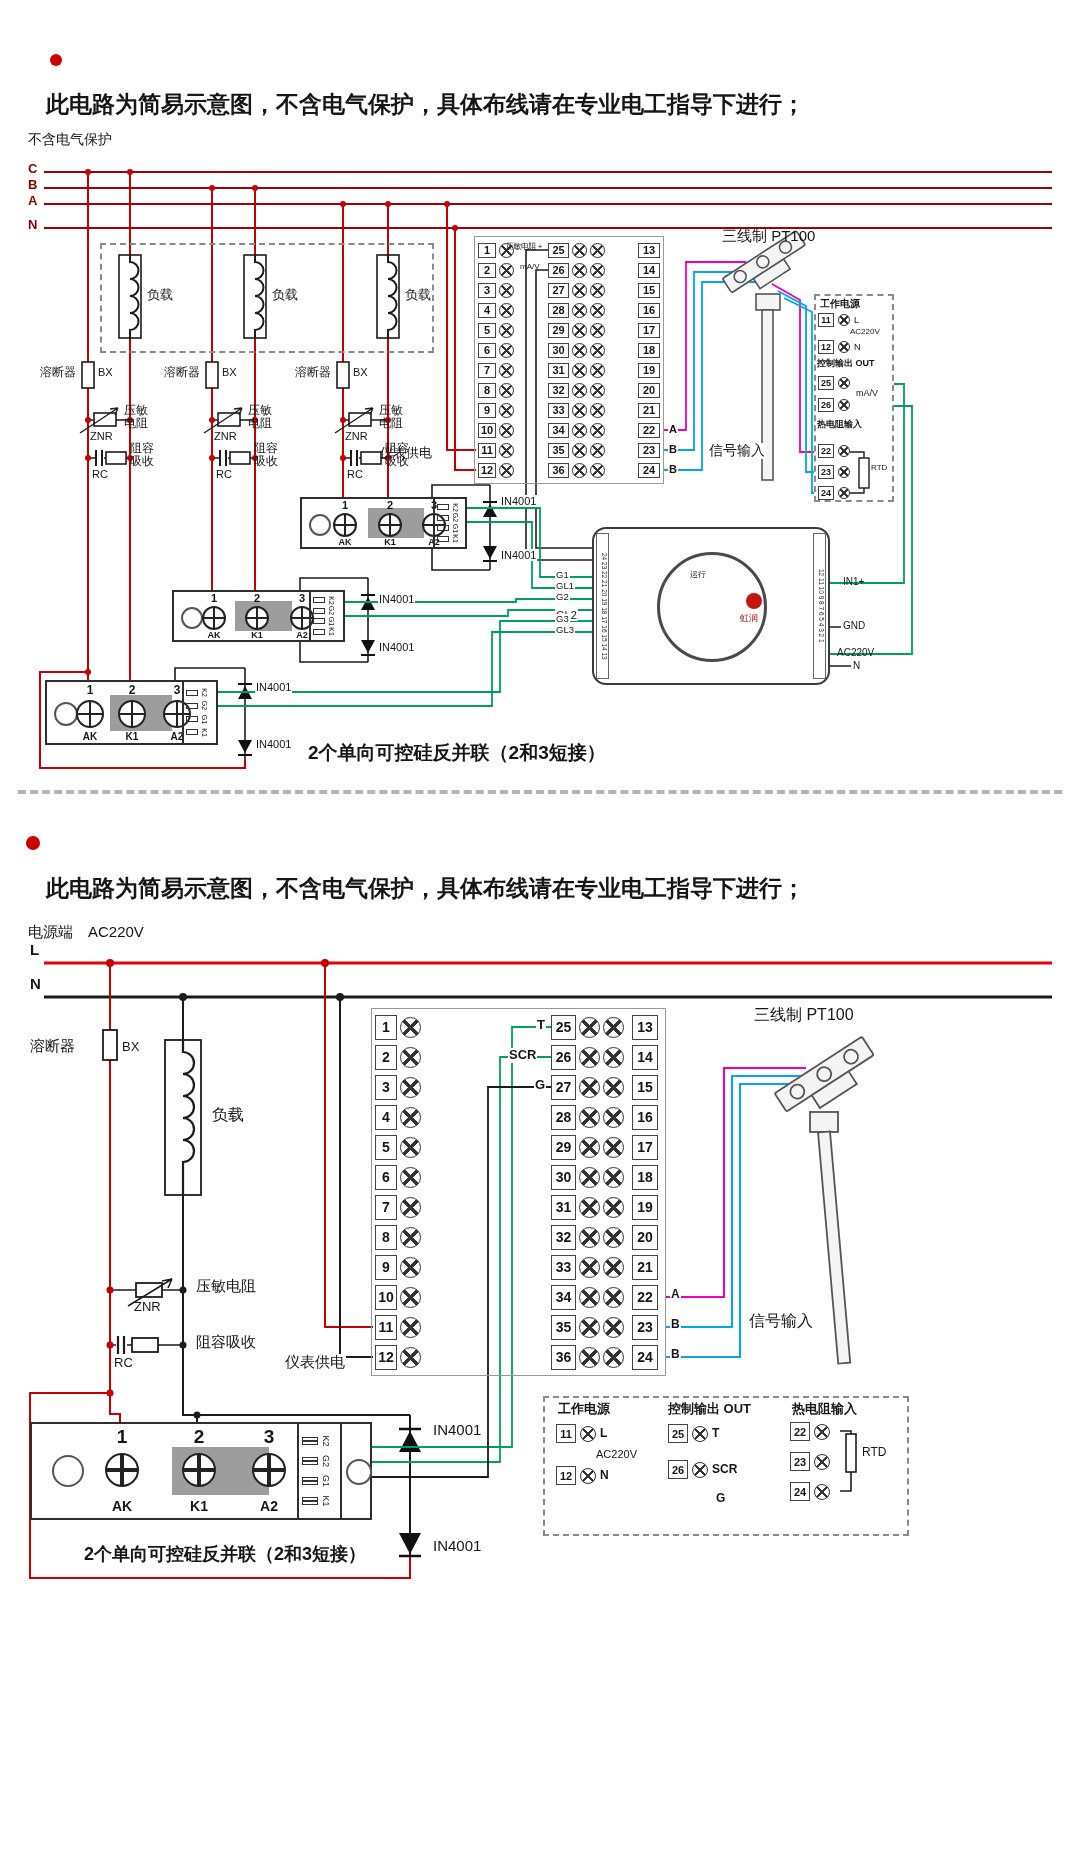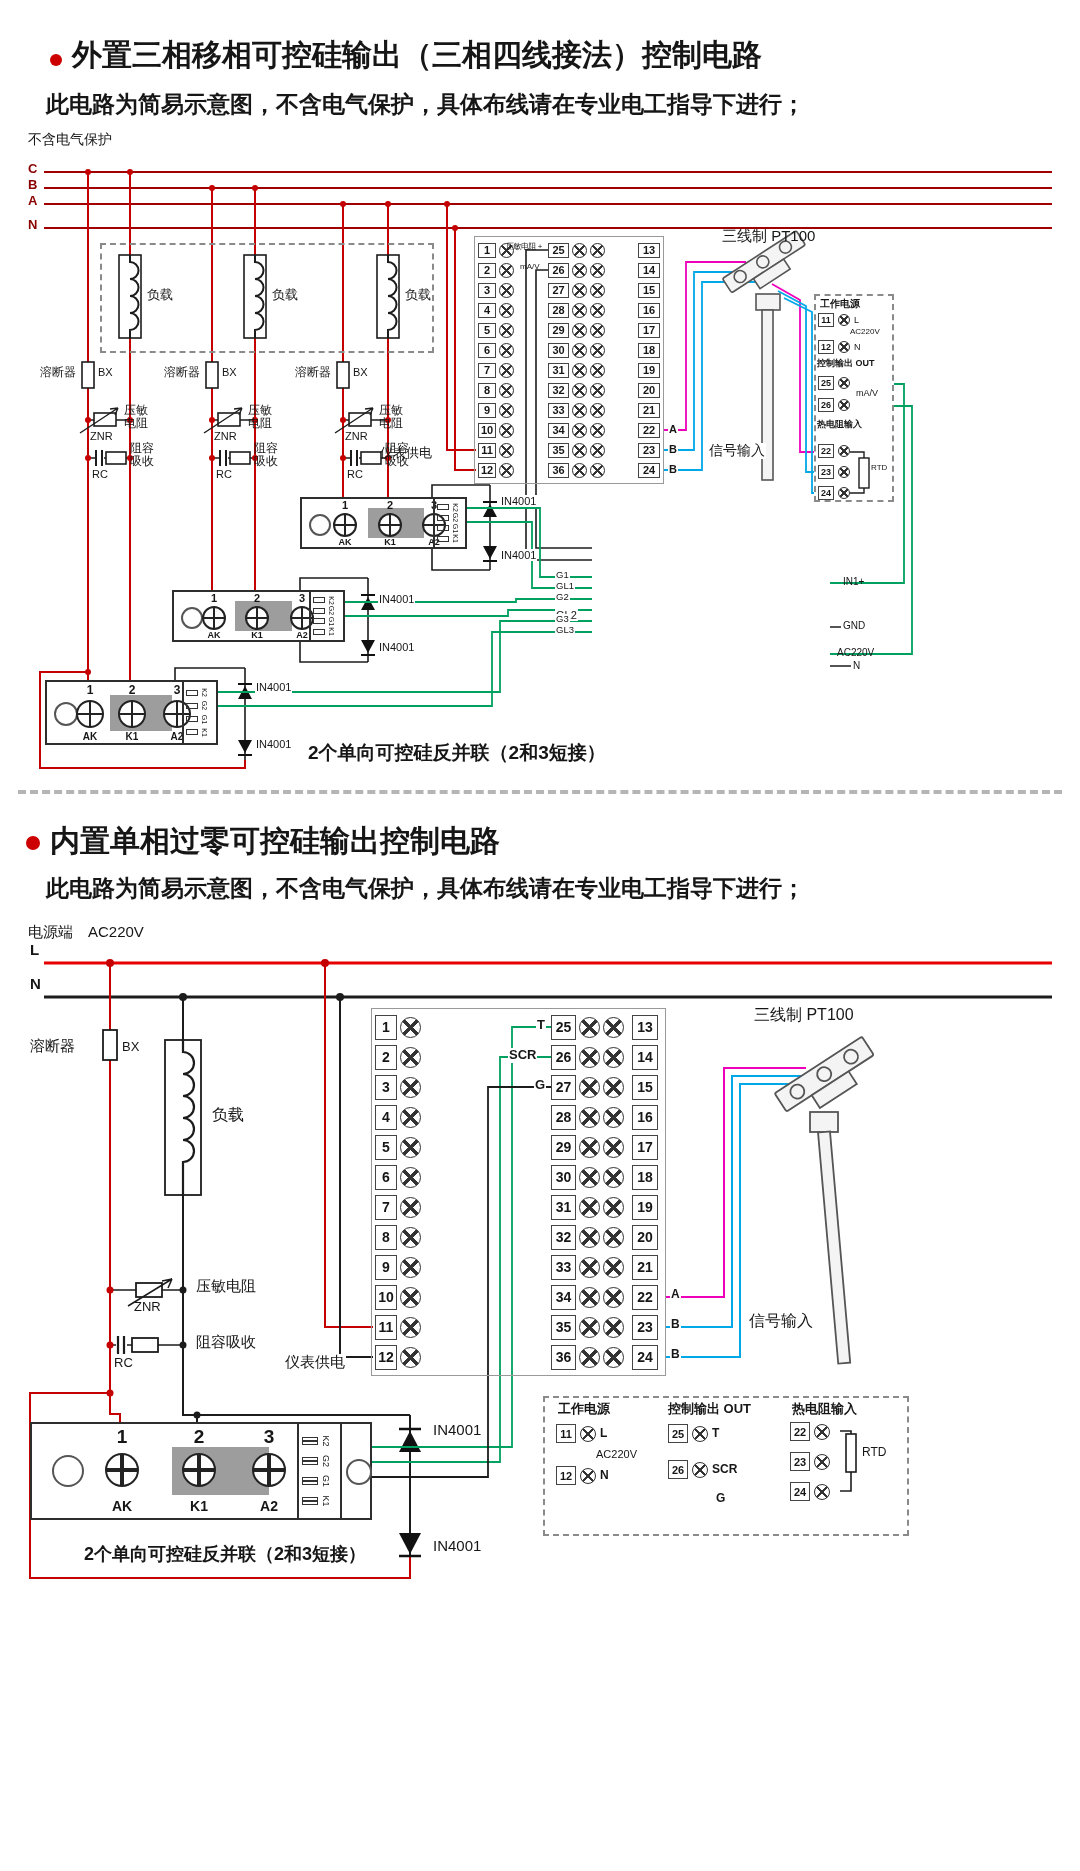--- a/index.html
+++ b/index.html
@@ -251,21 +251,20 @@
     <circle cx="110" cy="1393" r="3.5" fill="#c40000"></circle>
     <circle cx="183" cy="997" r="4" fill="#1c1c1c"></circle>
         <circle cx="340" cy="997" r="4" fill="#1c1c1c"></circle>
     <circle cx="183" cy="1290" r="3.5" fill="#1c1c1c"></circle>
         <circle cx="183" cy="1345" r="3.5" fill="#1c1c1c"></circle>
     <circle cx="197" cy="1415" r="3.5" fill="#1c1c1c"></circle>
   </g>
 </svg>
 
 <span class="bullet" style="left:50px;top:54px;width:12px;height:12px"></span>
-<div class="lbl" style="left:72px;top:38px;font-size:30px;font-weight:700">外置三相移相可控硅输出（三相四线接法）控制电路</div>
 <div class="lbl" style="left:46px;top:92px;font-size:23px;font-weight:700">此电路为简易示意图，不含电气保护，具体布线请在专业电工指导下进行；</div>
 <div class="lbl" style="left:28px;top:132px;font-size:14px">不含电气保护</div>
 <div class="lbl" style="left:28px;top:162px;font-size:13px;font-weight:700;color:#8a0000">C</div>
 <div class="lbl" style="left:28px;top:178px;font-size:13px;font-weight:700;color:#8a0000">B</div>
 <div class="lbl" style="left:28px;top:194px;font-size:13px;font-weight:700;color:#8a0000">A</div>
 <div class="lbl" style="left:28px;top:218px;font-size:13px;font-weight:700;color:#8a0000">N</div>
 
 <div class="dashedbox" style="left:100px;top:243px;width:334px;height:110px"></div>
 <div class="lbl" style="left:147px;top:288px;font-size:13px">负载</div>
 <div class="lbl" style="left:272px;top:288px;font-size:13px">负载</div>
@@ -557,20 +556,28 @@
           <span class="slot"></span>
           <span class="extlab">G1</span>
         </div>
     <div class="extrow">
           <span class="slot"></span>
           <span class="extlab">K1</span>
         </div>
   </div>
 </div>
 
+<div class="trigger" style="left:592px;top:527px;width:238px;height:158px">
+  <div class="tstrip" style="left:2px;top:4px;width:13px;height:146px">24 23 22 21 20 19 18 17 16 15 14 13</div>
+  <div class="tstrip" style="right:2px;top:4px;width:13px;height:146px">12 11 10 9 8 7 6 5 4 3 2 1</div>
+  <div class="bigcircle" style="left:63px;top:23px;width:110px;height:110px"></div>
+  <div class="lbl" style="left:96px;top:42px;font-size:8px">运行</div>
+  <div class="reddot" style="left:152px;top:64px;width:16px;height:16px"></div>
+  <div class="lbl" style="left:146px;top:84px;font-size:9px;color:#a00000">虹润</div>
+</div>
 <div class="lbl" style="left:843px;top:576px;font-size:10px">IN1+</div>
 <div class="lbl" style="left:843px;top:620px;font-size:10px">GND</div>
 <div class="lbl" style="left:837px;top:647px;font-size:10px">AC220V</div>
 <div class="lbl" style="left:853px;top:660px;font-size:10px">N</div>
 
 <div class="dashedbox" style="left:814px;top:294px;width:80px;height:208px"></div>
 <div class="lbl" style="left:820px;top:298px;font-size:10px;font-weight:700">工作电源</div>
 <div class="srow" style="left:818px;top:313px">
   <span class="tnum" style="width:16px;height:14px;font-size:9px">11</span>
   <span class="screw" style="width:12px;height:12px"></span>
@@ -605,21 +612,20 @@
   <span class="tnum" style="width:16px;height:14px;font-size:9px">24</span>
   <span class="screw" style="width:12px;height:12px"></span>
 </div>
 <div class="lbl" style="left:871px;top:464px;font-size:8px">RTD</div>
 
 <div class="lbl" style="left:308px;top:742px;font-size:19px;font-weight:700">2个单向可控硅反并联（2和3短接）</div>
 
 <div class="sep" style="left:18px;top:790px;width:1044px"></div>
 
 <span class="bullet" style="left:26px;top:836px;width:14px;height:14px"></span>
-<div class="lbl" style="left:50px;top:824px;font-size:30px;font-weight:700">内置单相过零可控硅输出控制电路</div>
 <div class="lbl" style="left:46px;top:876px;font-size:23px;font-weight:700">此电路为简易示意图，不含电气保护，具体布线请在专业电工指导下进行；</div>
 <div class="lbl" style="left:28px;top:924px;font-size:15px">电源端　AC220V</div>
 <div class="lbl" style="left:30px;top:942px;font-size:15px;font-weight:700">L</div>
 <div class="lbl" style="left:30px;top:976px;font-size:15px;font-weight:700">N</div>
 
 <div class="lbl" style="left:30px;top:1038px;font-size:15px">溶断器</div>
 <div class="lbl" style="left:122px;top:1040px;font-size:13px">BX</div>
 <div class="lbl" style="left:212px;top:1106px;font-size:16px">负载</div>
 <div class="lbl" style="left:196px;top:1278px;font-size:15px">压敏电阻</div>
 <div class="lbl" style="left:134px;top:1300px;font-size:13px">ZNR</div>

